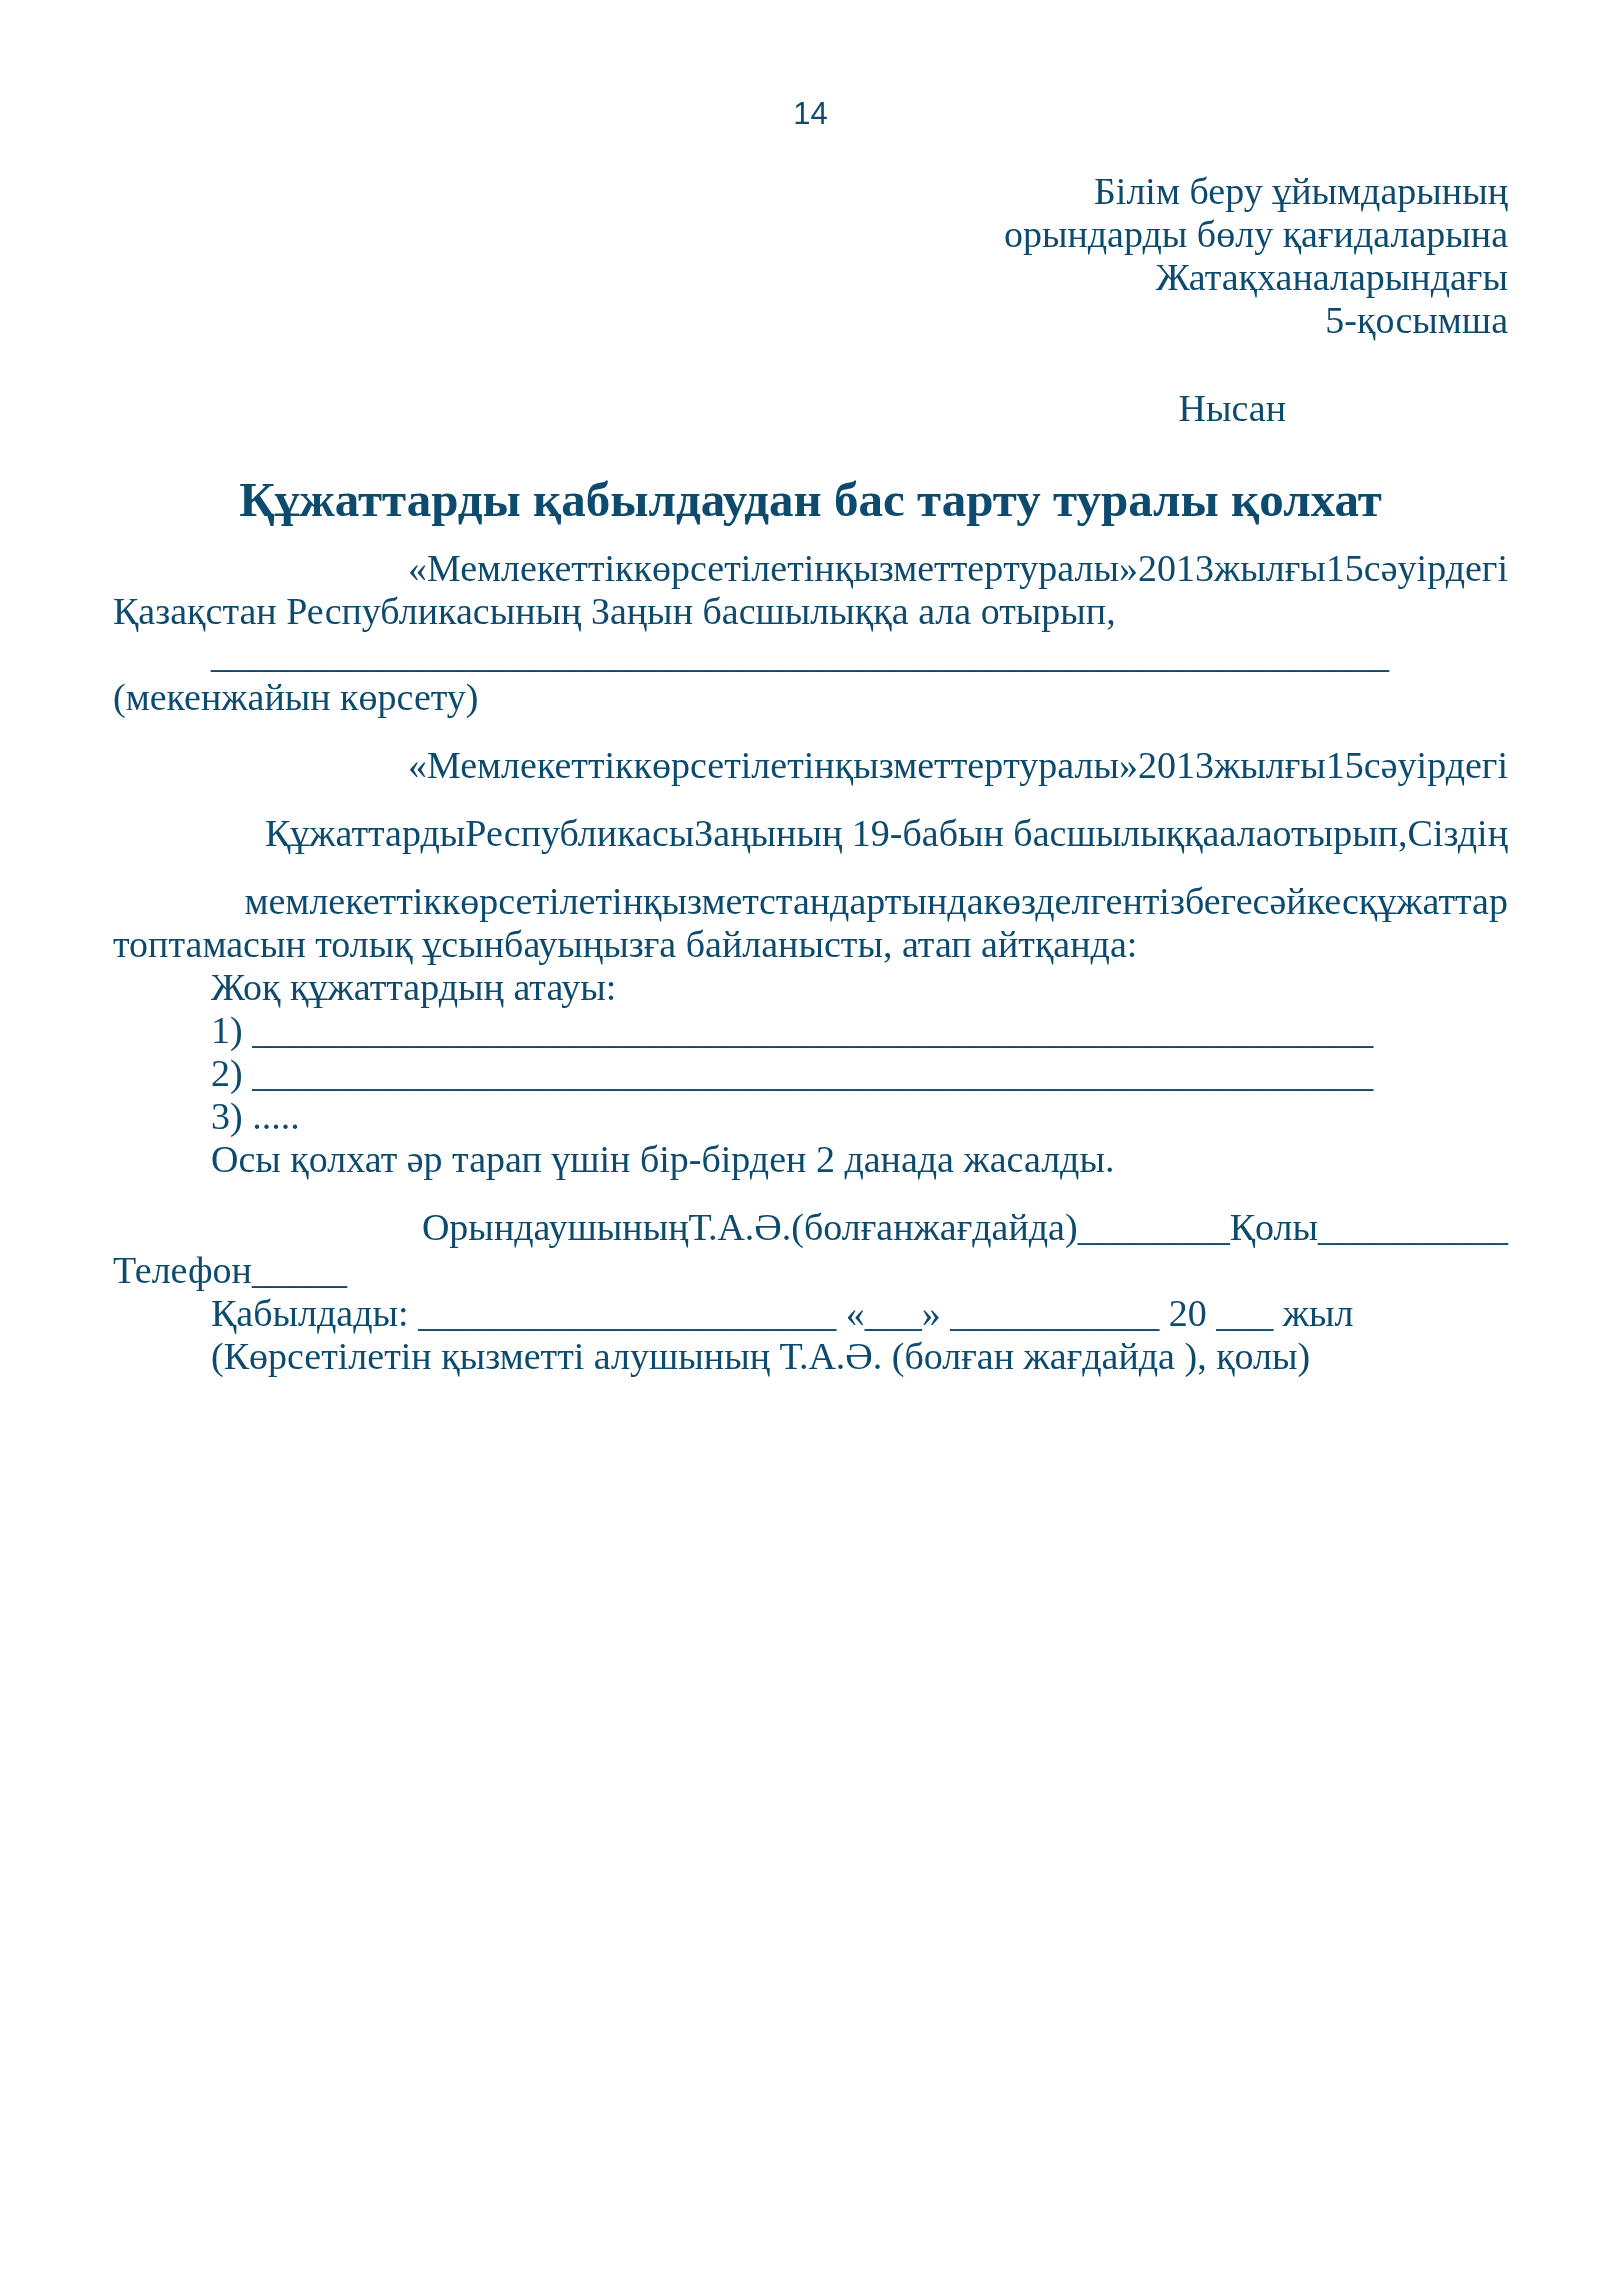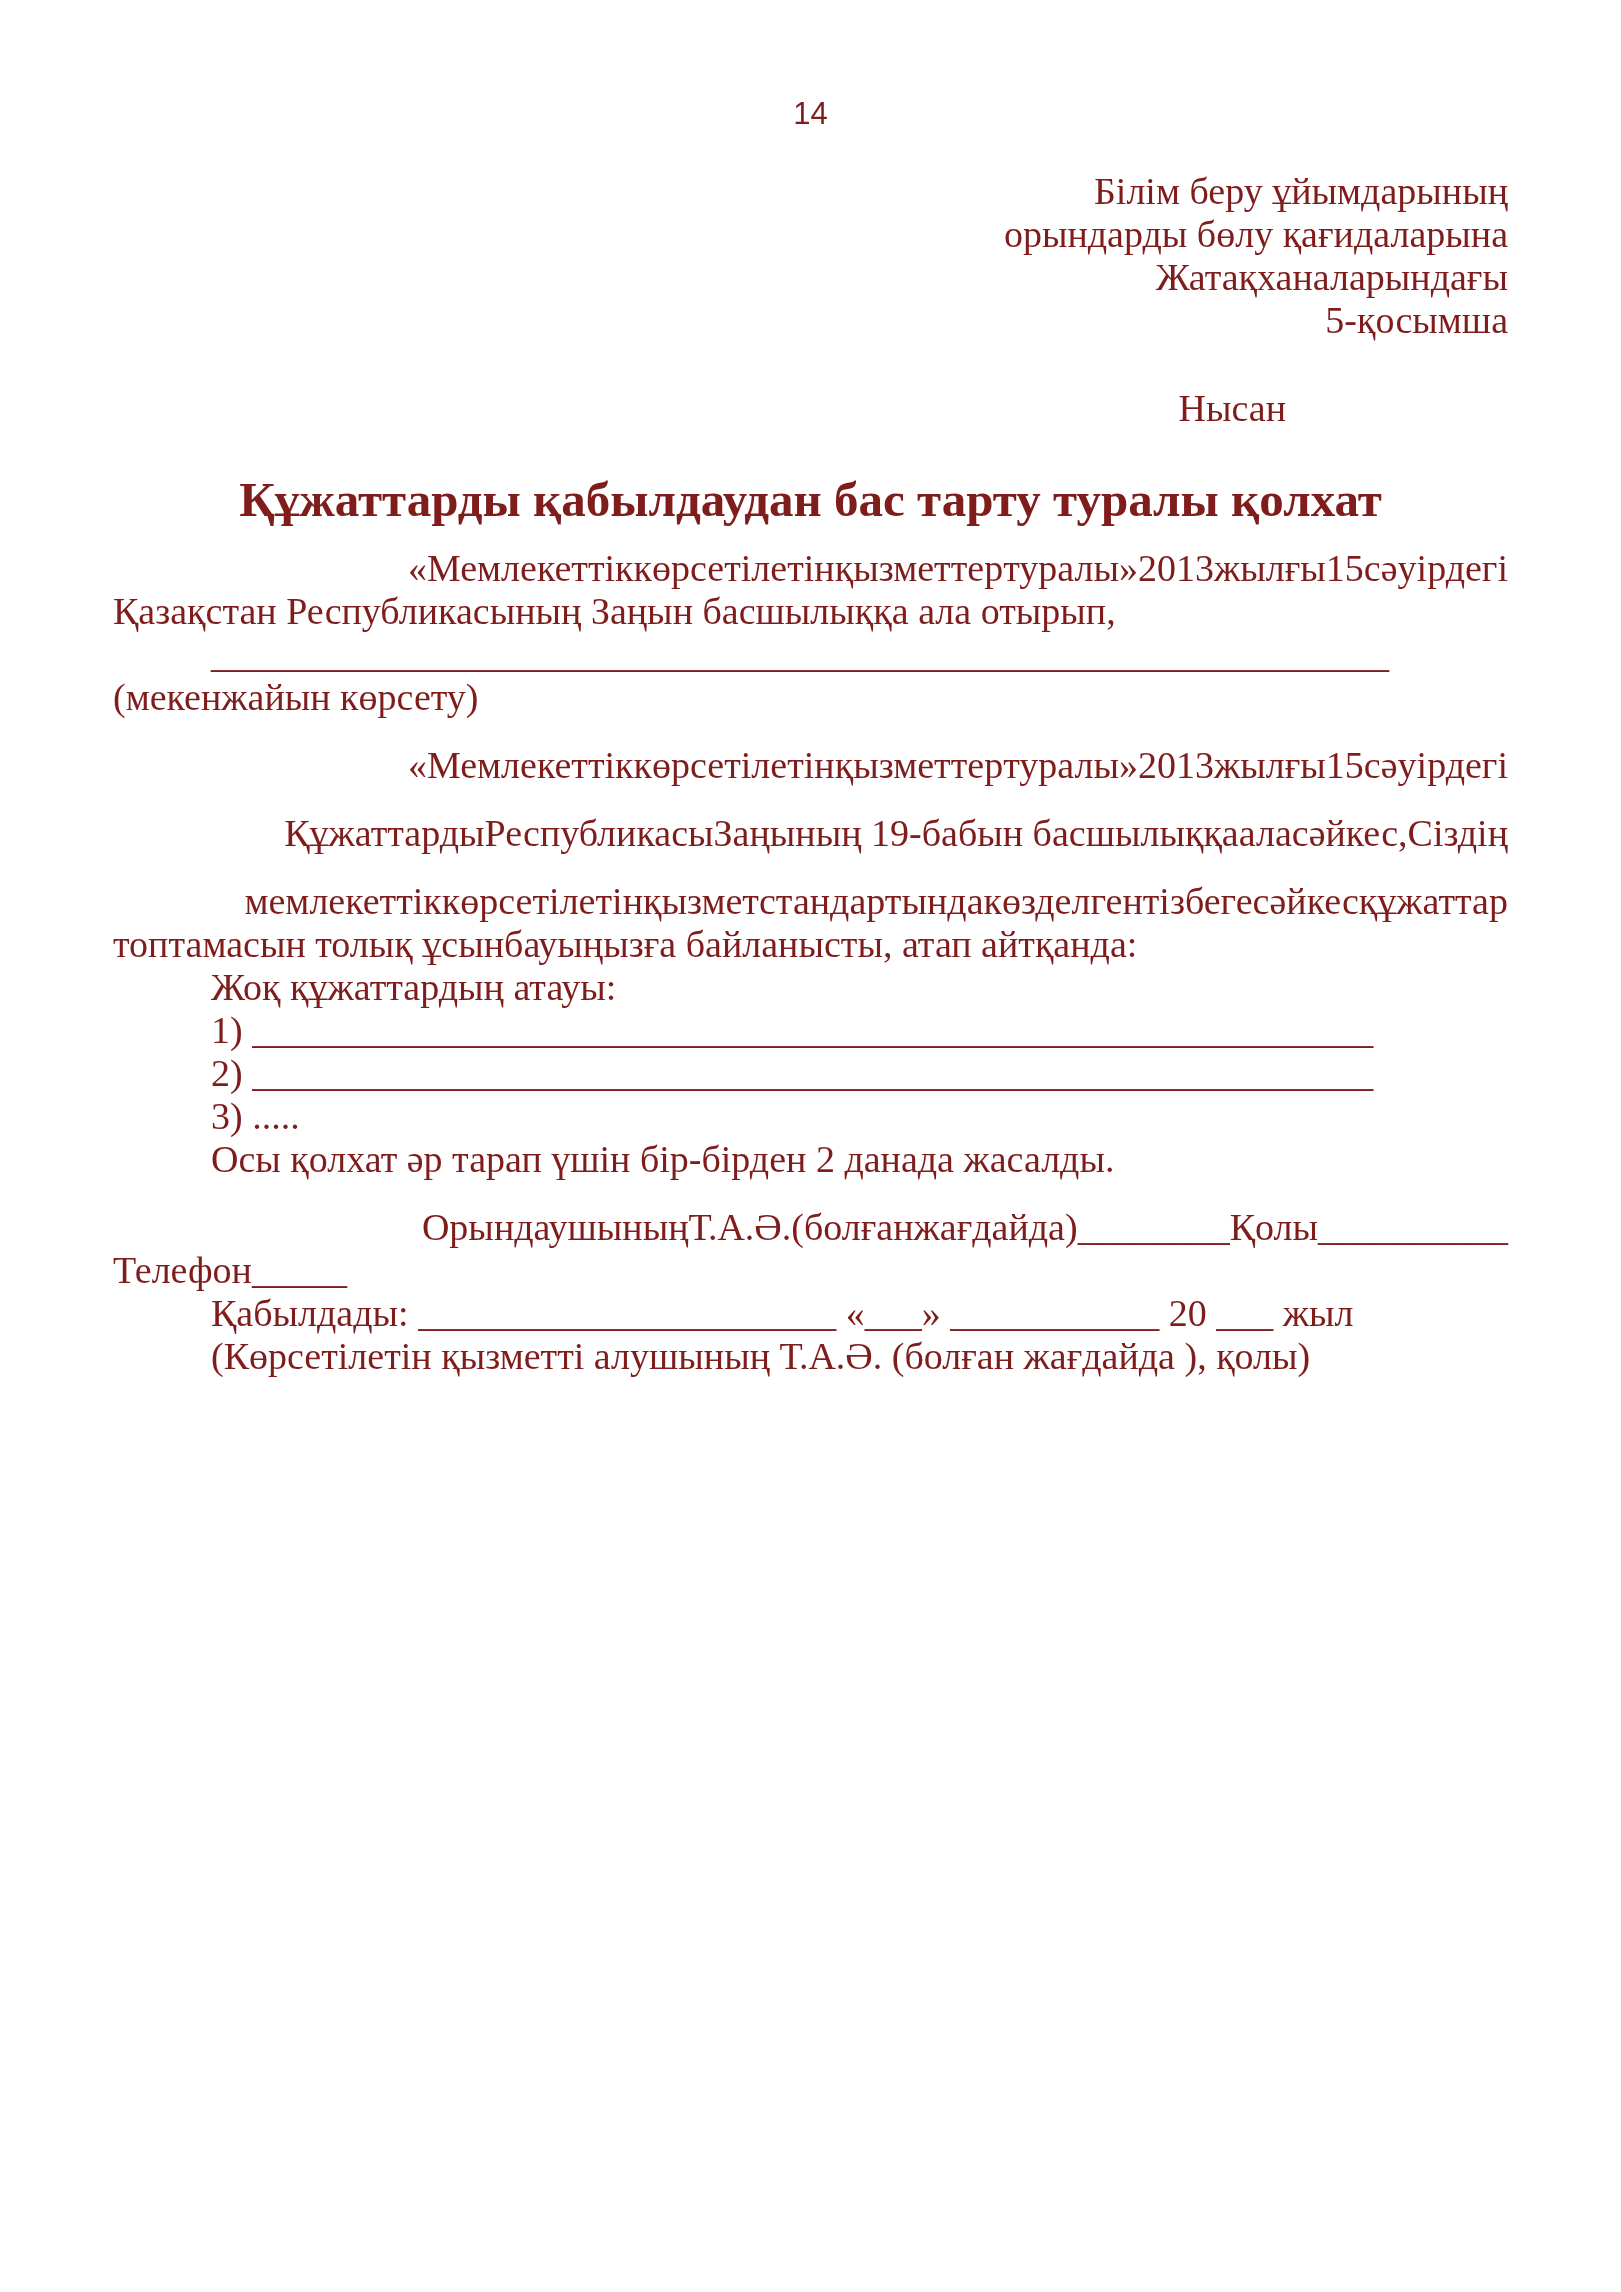--- a/index.html
+++ b/index.html
@@ -2,21 +2,21 @@
 <html><head>
 <meta charset="utf-8">
 <style>
   html, body { margin: 0; padding: 0; background: #ffffff; }
   .page {
     position: relative;
     width: 1621px;
     height: 1906px;
     box-sizing: border-box;
     background: #ffffff;
-    color: #7f1d1d;
+    color: #0c4a6e;
     font-family: "Liberation Serif", "DejaVu Serif", serif;
     font-size: 38px;
     line-height: 43px;
     padding: 94px 113px 0 113px;
     overflow: hidden;
   }
   .pagenum {
     font-family: "Liberation Sans", "DejaVu Sans", sans-serif;
     font-size: 31px;
     line-height: 39px;
@@ -86,21 +86,21 @@
         <span>2013</span>
         <span>жылғы</span>
         <span>15</span>
         <span>сәуірдегі</span>
       </div>
     <div class="jl">
         <span>Құжаттарды</span>
         <span>Республикасы</span>
         <span>Заңының 19-бабын басшылыққа</span>
         <span>ала</span>
-        <span>сәйкес,</span>
+        <span>отырып,</span>
         <span>Сіздің</span>
       </div>
     <div class="jl">
         <span>мемлекеттік</span>
         <span>көрсетілетін</span>
         <span>қызмет</span>
         <span>стандартында</span>
         <span>көзделген</span>
         <span>тізбеге</span>
         <span>сәйкес</span>

